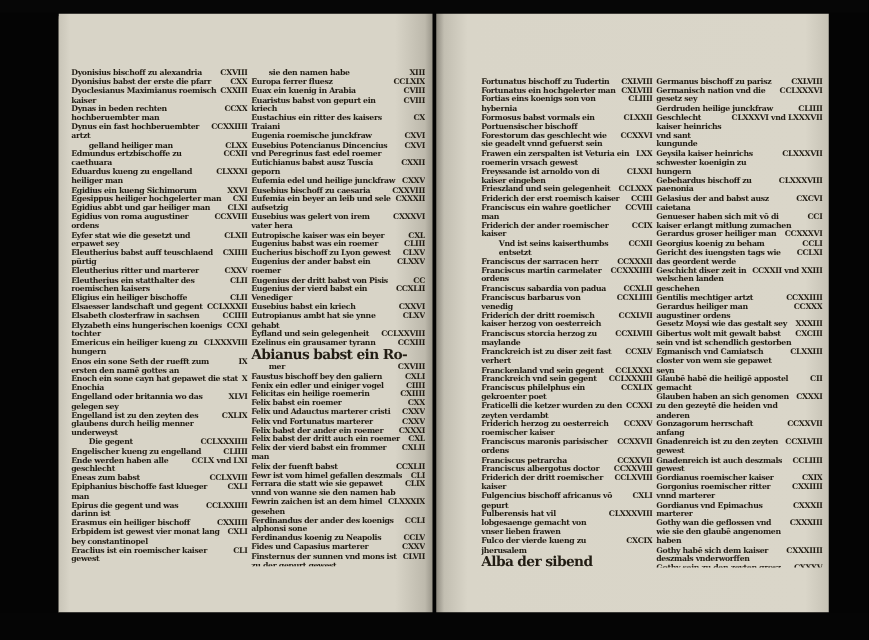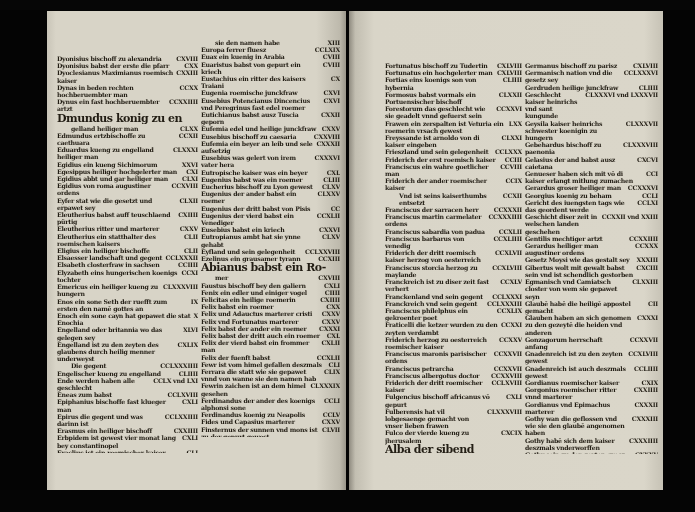--- a/index.html
+++ b/index.html
@@ -16,21 +16,21 @@
     box-shadow:0 2px 0 #a8a498,0 4px 0 #6b675d;}
   .col{position:absolute;overflow:hidden;color:#221d14;font-size:6.2px;line-height:7.2px;
        font-weight:bold;letter-spacing:-0.25px;}
   .ln{display:flex;align-items:baseline;}
   .ln .t{flex:1;}
   .ln .r{white-space:nowrap;padding-left:3px;}
   .ln.big{font-size:11px;line-height:12px;letter-spacing:-0.5px;}
   .ln.ind .t{padding-left:14px;}
   
   #l-col1{left:10px;top:44px;width:141px;height:398px;}
-  #l-col2{left:154px;top:28px;width:139px;height:398px;}
+  #l-col2{left:154px;top:44px;width:139px;height:398px;}
   #r-col1{left:36px;top:51px;width:137px;height:392px;}
   #r-col2{left:176px;top:51px;width:133px;height:392px;}
 </style>
 </head>
 <body>
 
 <div class="photo">
   <div class="edge-top"></div>
 
   <div class="page left">
@@ -49,24 +49,20 @@
         <span class="r">CXXIII</span>
       </div>
         <div class="ln">
         <span class="t">Dynas in beden rechten hochberuembter man</span>
         <span class="r">CCXX</span>
       </div>
         <div class="ln">
         <span class="t">Dynus ein fast hochberuembter artzt</span>
         <span class="r">CCXXIIII</span>
       </div>
-        <div class="ln big">
-        <span class="t">Dmundus konig zu en</span>
-        <span class="r"></span>
-      </div>
         <div class="ln ind">
         <span class="t">gelland heiliger man</span>
         <span class="r">CLXX</span>
       </div>
         <div class="ln">
         <span class="t">Edmundus ertzbischoffe zu caethuara</span>
         <span class="r">CCXII</span>
       </div>
         <div class="ln">
         <span class="t">Eduardus kueng zu engelland heiliger man</span>

